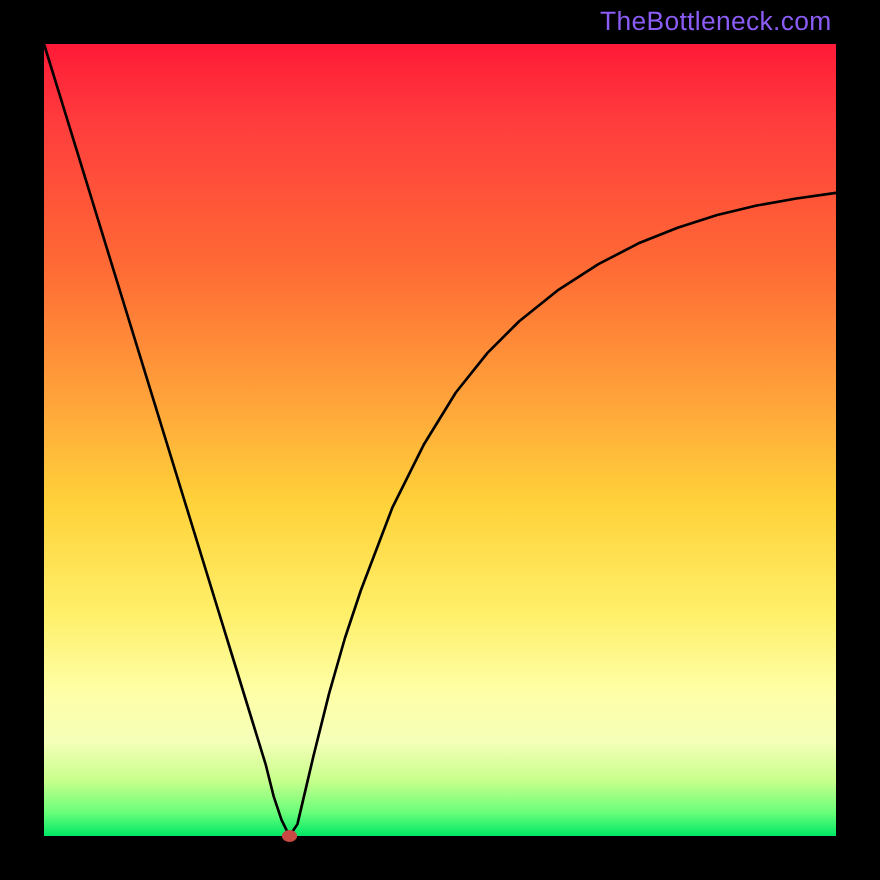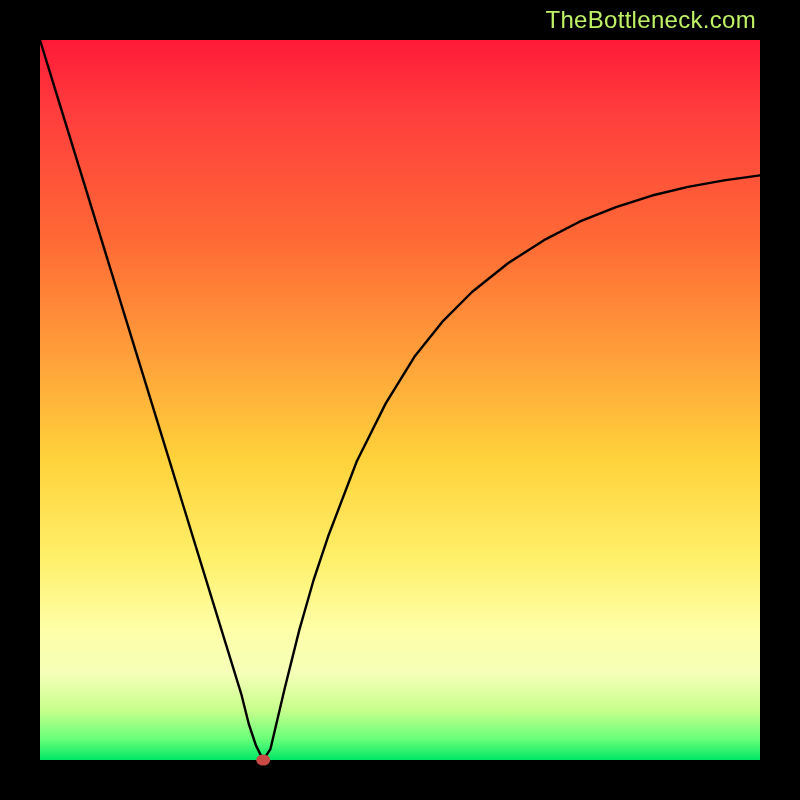--- a/index.html
+++ b/index.html
@@ -38,21 +38,21 @@
       #f5ffb8 88%,
       #c8ff8c 93%,
       #6bff7a 97%,
       #00e765 100%
     );
   }
   .watermark {
     position: absolute;
     top: 6px;
     right: 44px;
-    color: #bef264;
+    color: #8b5cf6;
     font-size: 24px;
     font-weight: 400;
     letter-spacing: 0.3px;
     user-select: none;
   }
   svg.curve {
     position: absolute;
     left: 0;
     top: 0;
     width: 720px;

